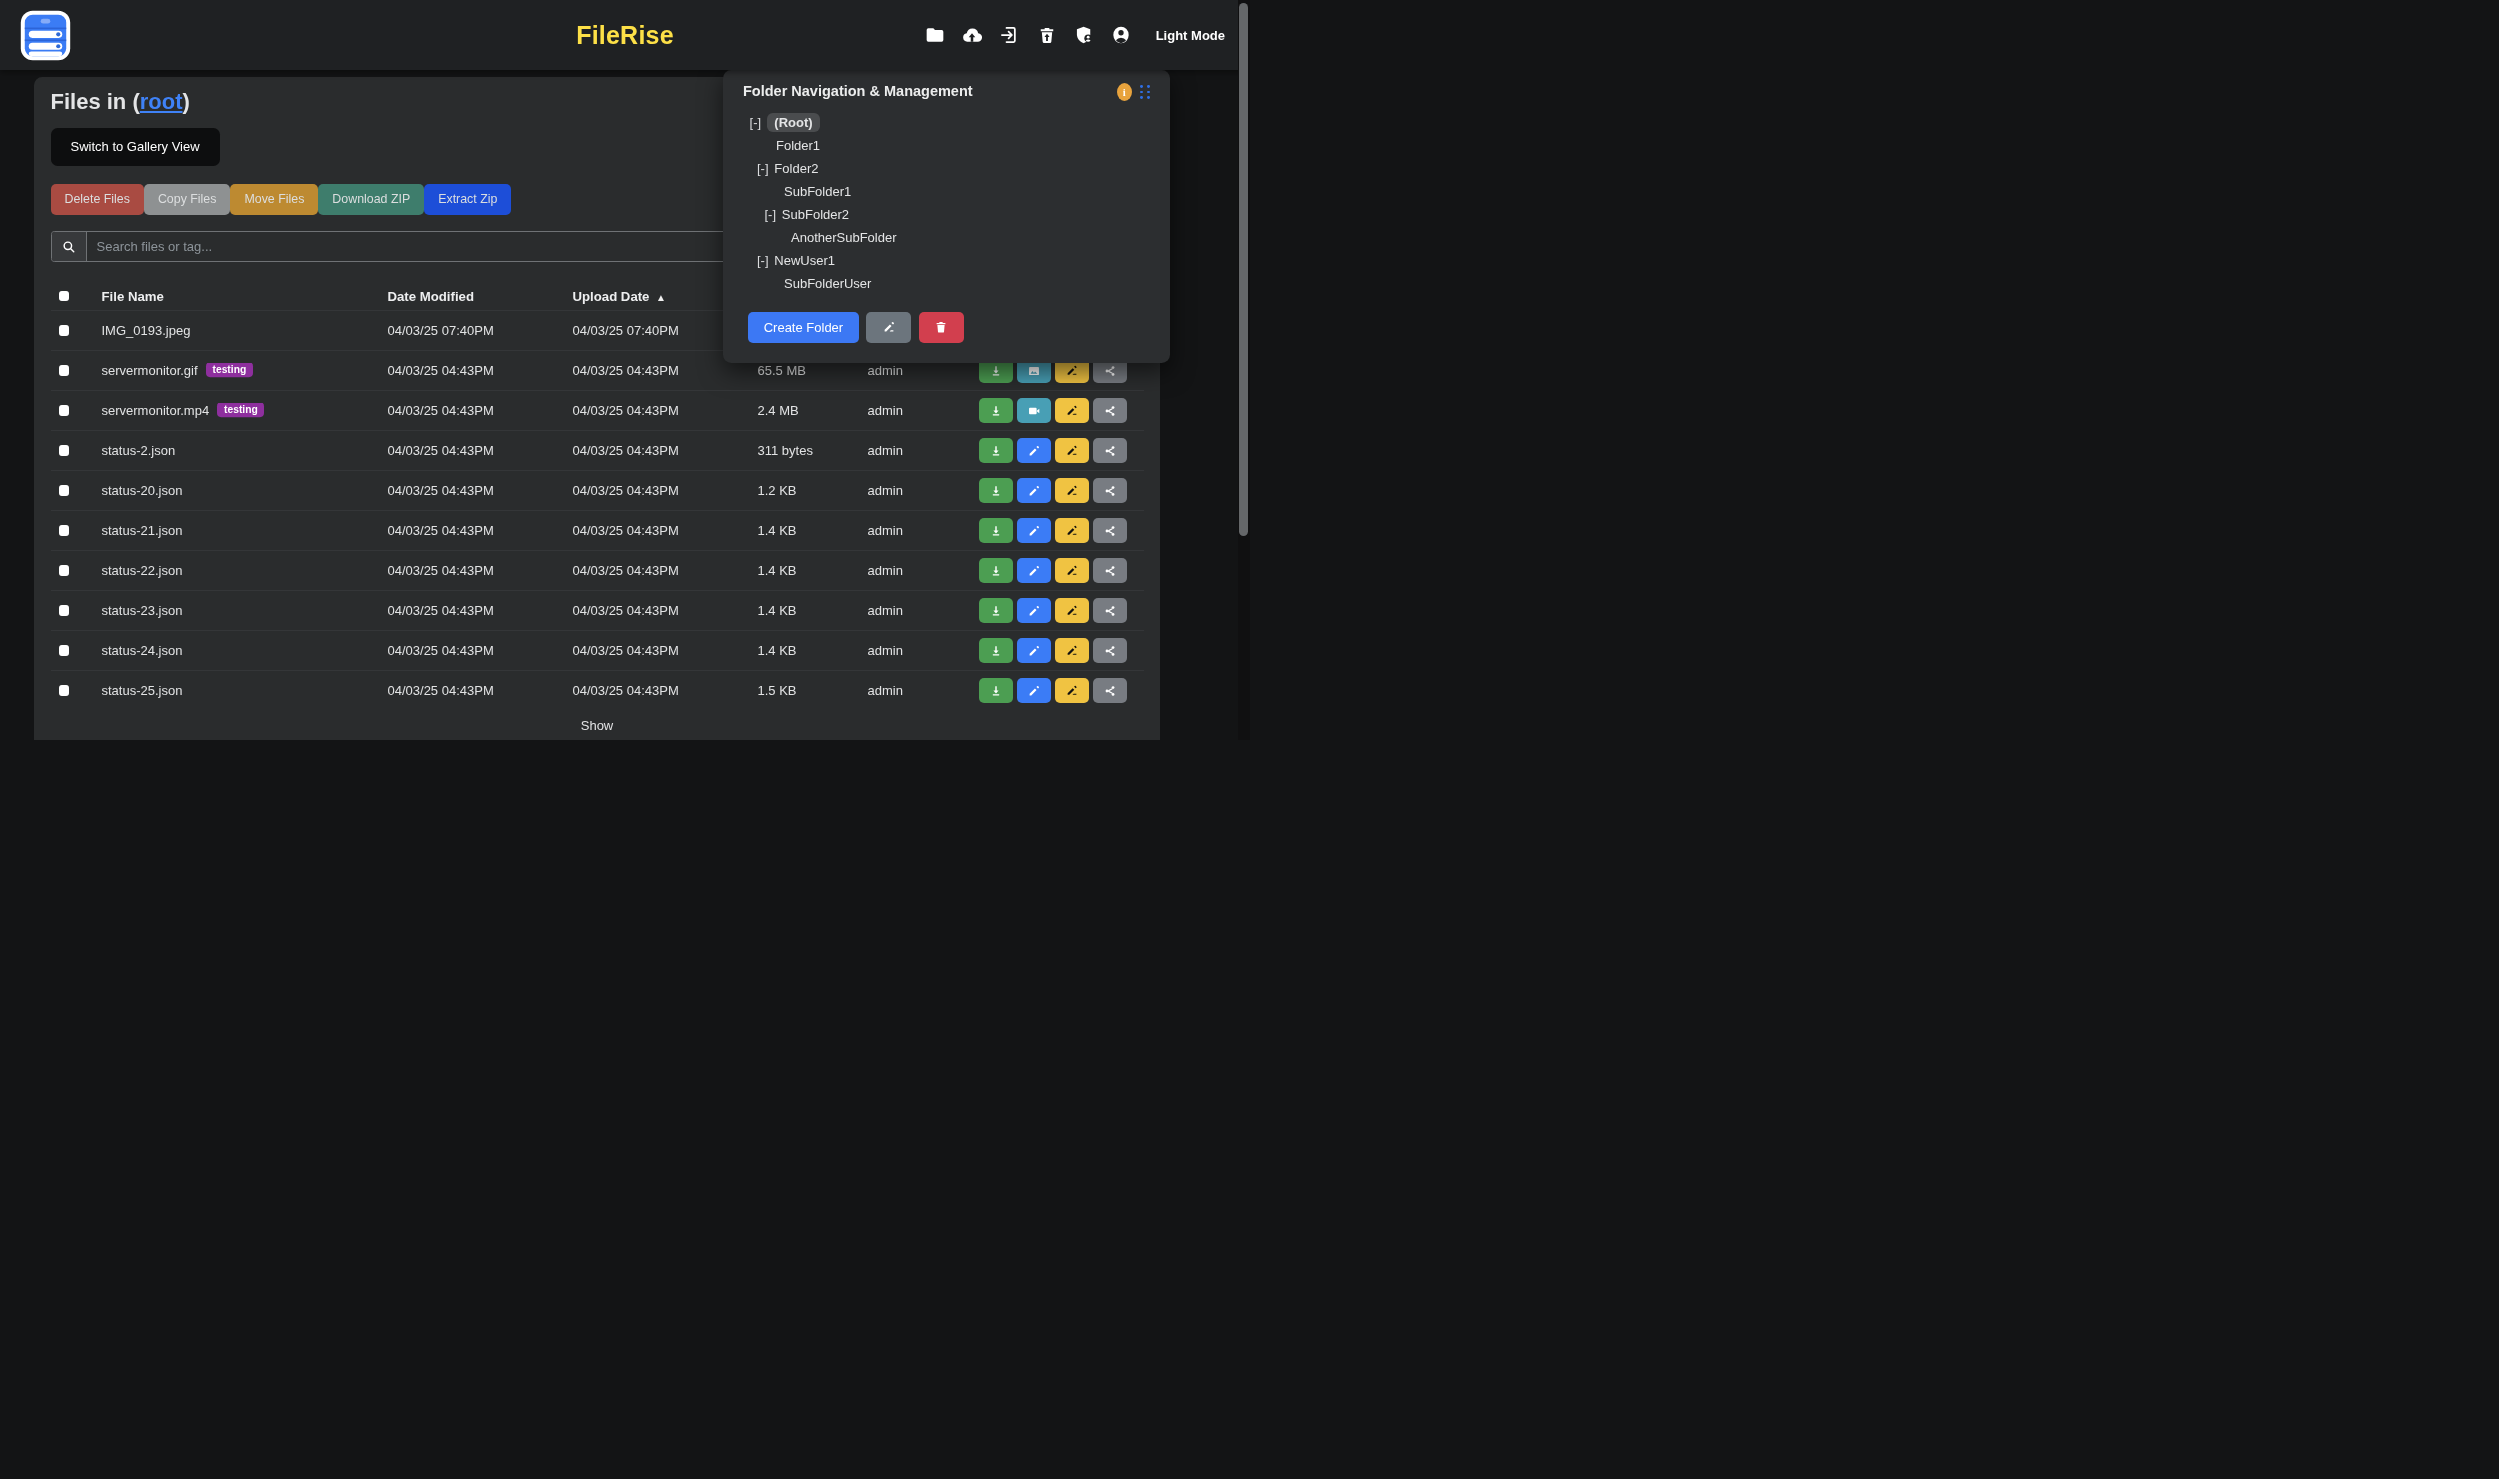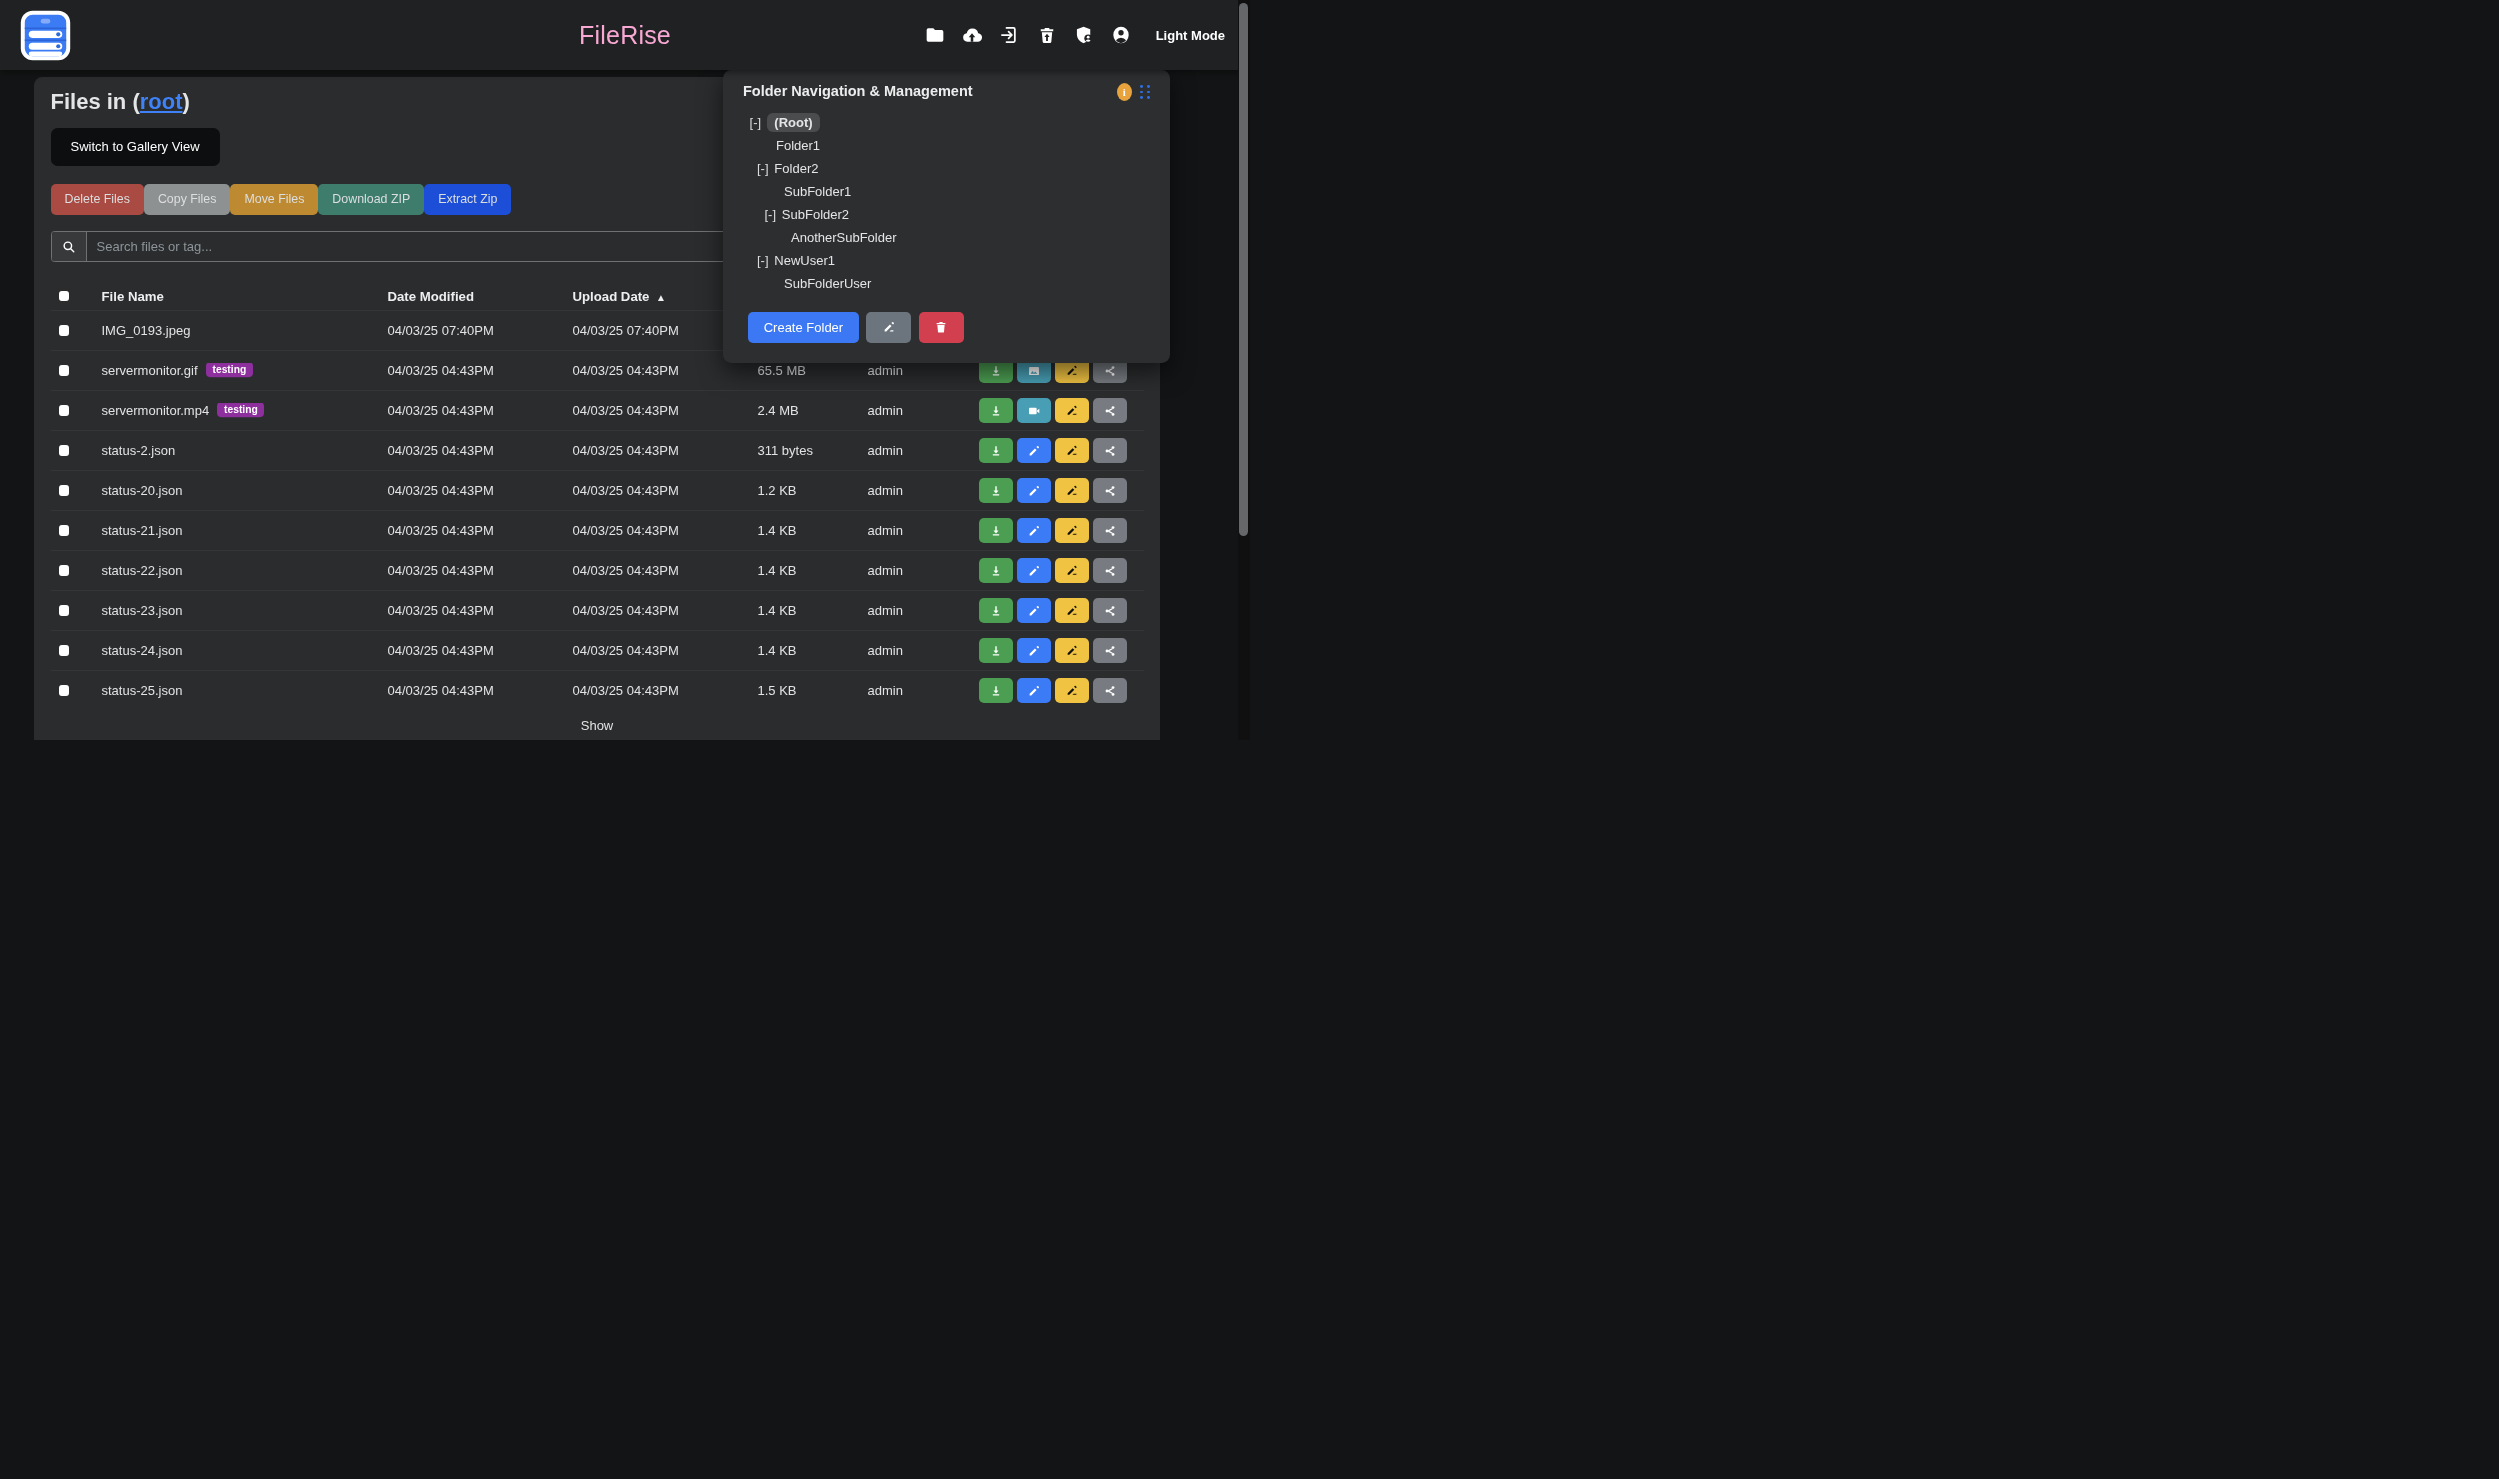--- a/index.html
+++ b/index.html
@@ -13,21 +13,21 @@
   }
   
   .app-header {
     position: absolute; top:0; left:0; width:1250px; height:70px;
     background:#1f2123; display:flex; align-items:center; padding:0 25px 0 20px;
     z-index:60; box-shadow:0 1.7px 6.6px rgba(0,0,0,.45);
   }
   .logo { width:51px; height:51px; flex:0 0 auto; }
   .app-title {
     position:absolute; left:50%; transform:translateX(-50%);
-    font-size:25px; font-weight:400; color:#f9a8d4; letter-spacing:0.2px;
+    font-size:25px; font-weight:700; color:#fde047; letter-spacing:0.2px;
   }
   .header-right { margin-left:auto; display:flex; align-items:center; gap:15.7px; }
   .hicon { width:21.5px; height:21.5px; display:flex; align-items:center; justify-content:center; cursor:pointer; }
   .hicon svg { width:20px; height:20px; }
   .mode-toggle { font-size:13px; font-weight:600; color:#fff; margin-left:8.3px; cursor:pointer; white-space:nowrap; }
 
   
   .scrollbar { position:absolute; top:0; right:0; width:12.4px; height:740px; background:#101011; z-index:100; }
   .scrollbar .thumb { position:absolute; top:3.3px; left:1.7px; width:9px; height:533px; border-radius:5px; background:#656769; }
 

